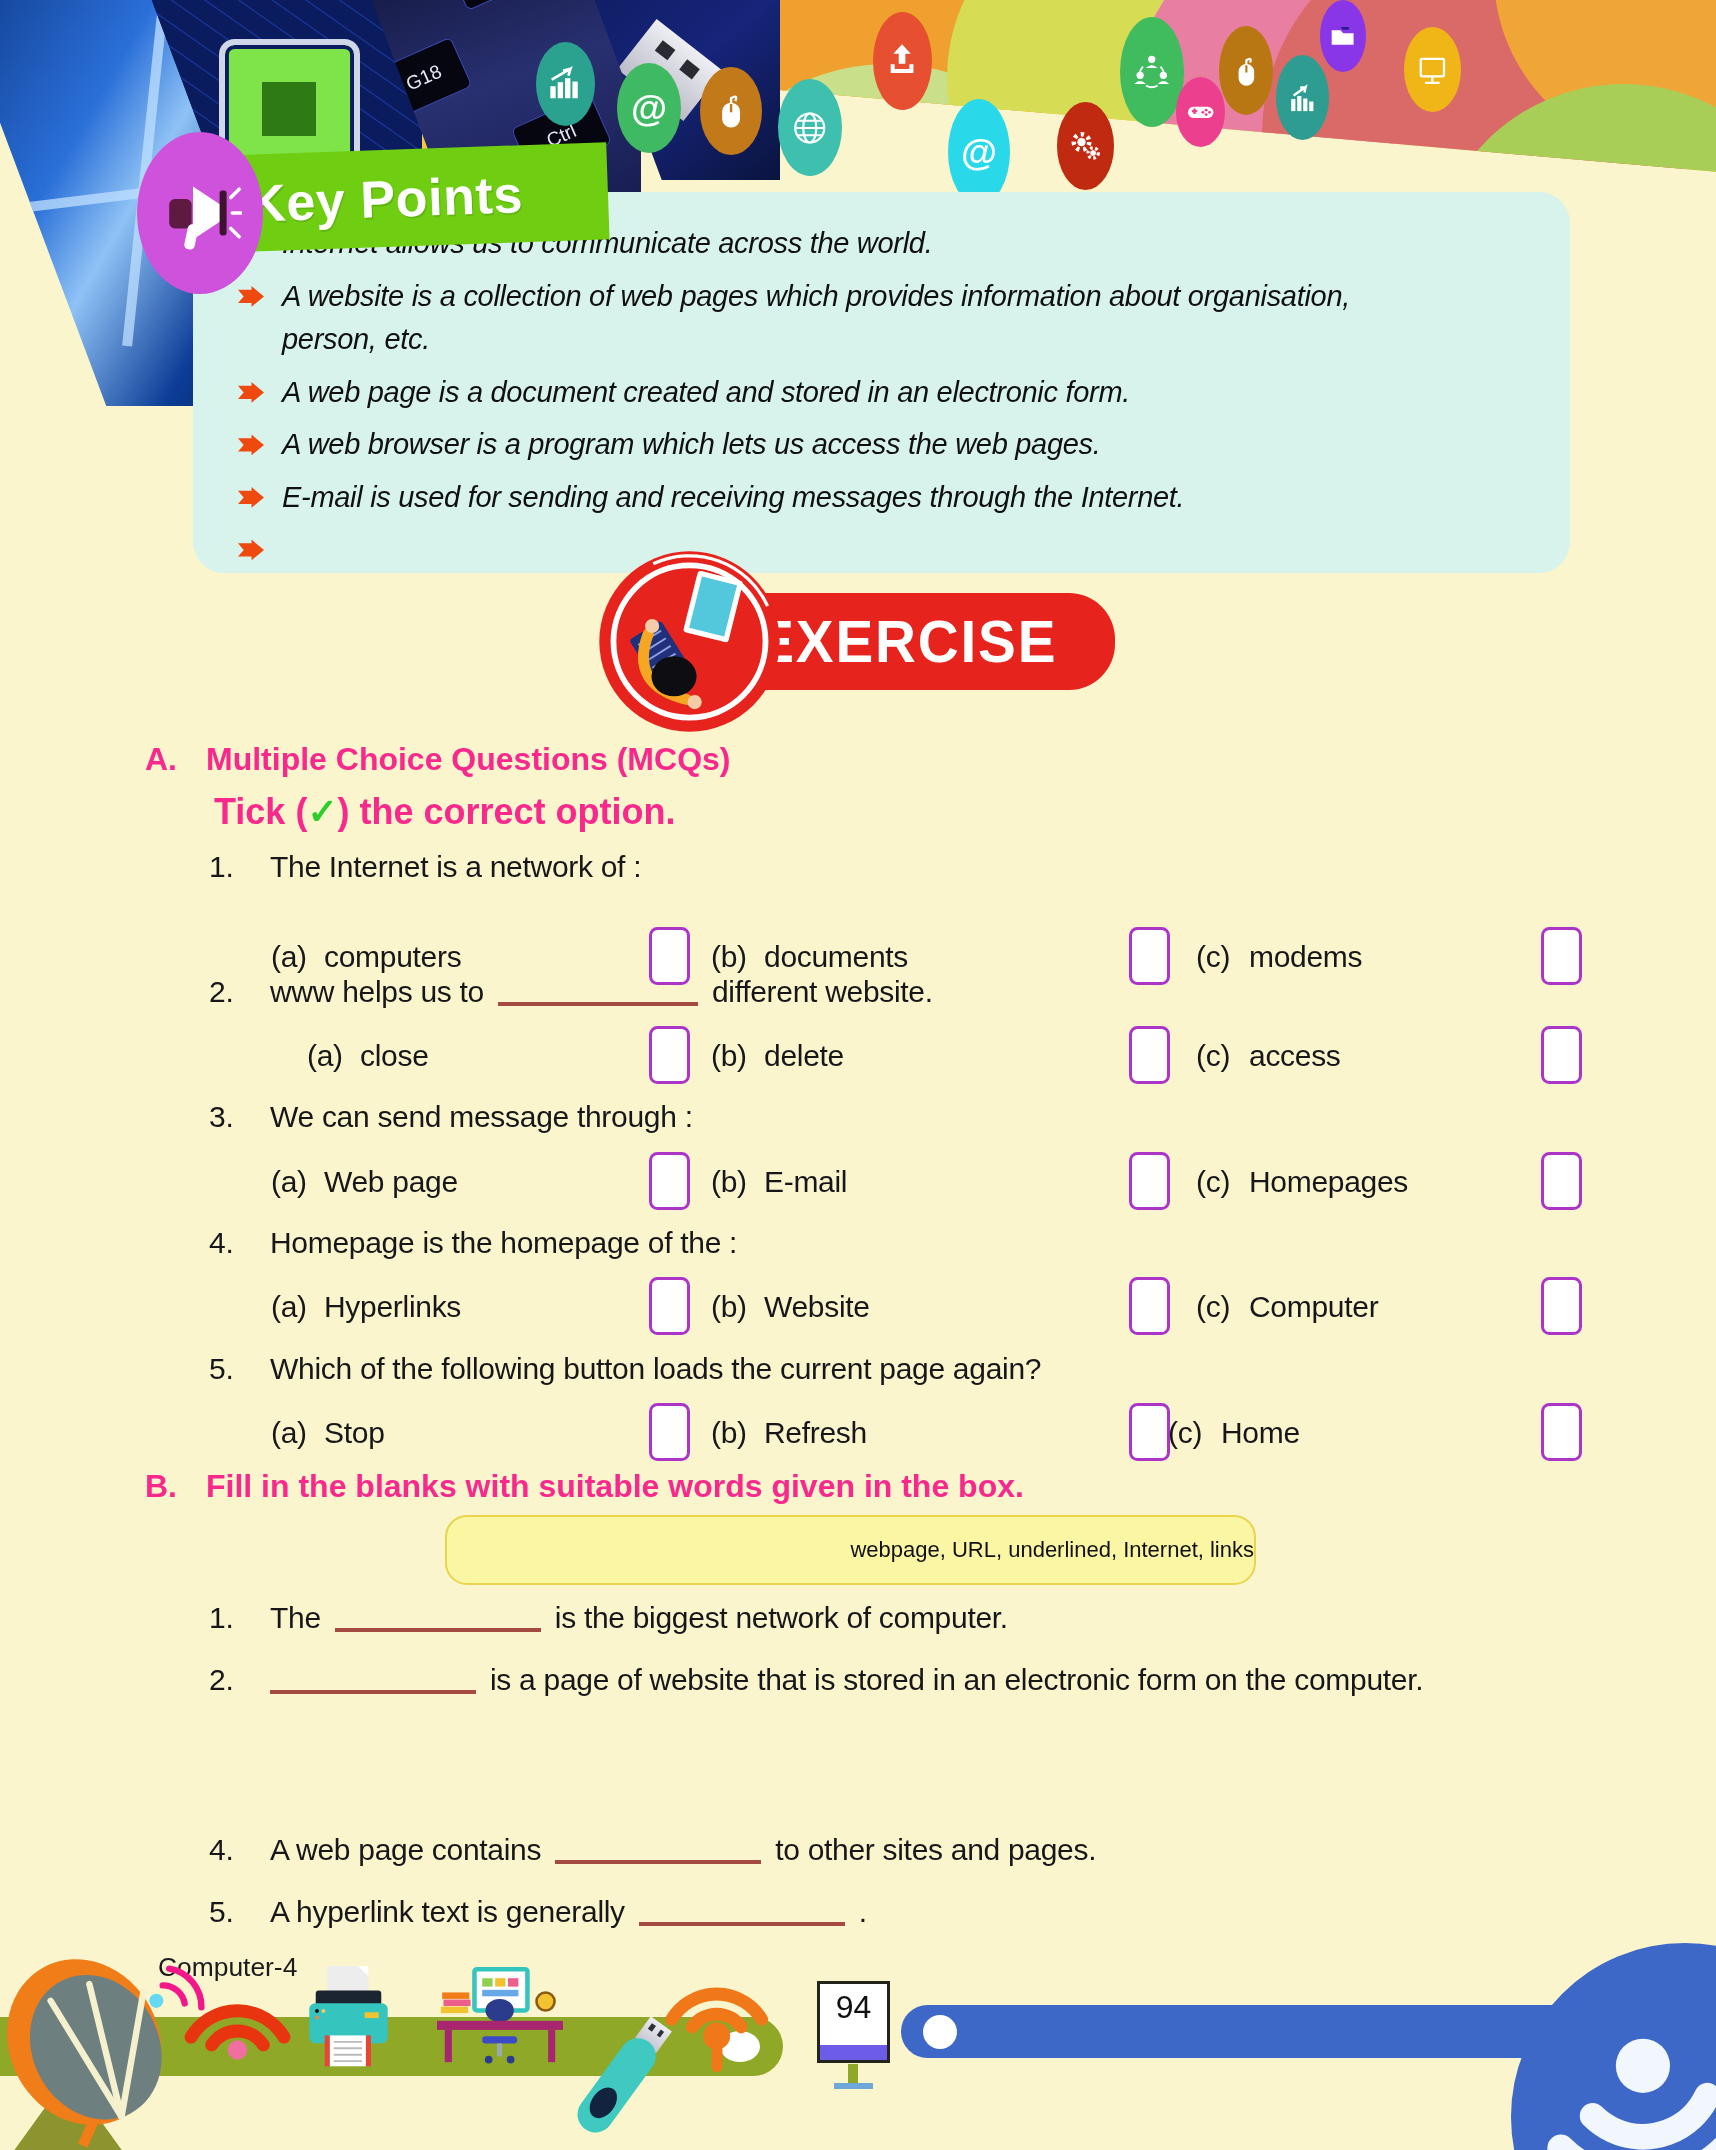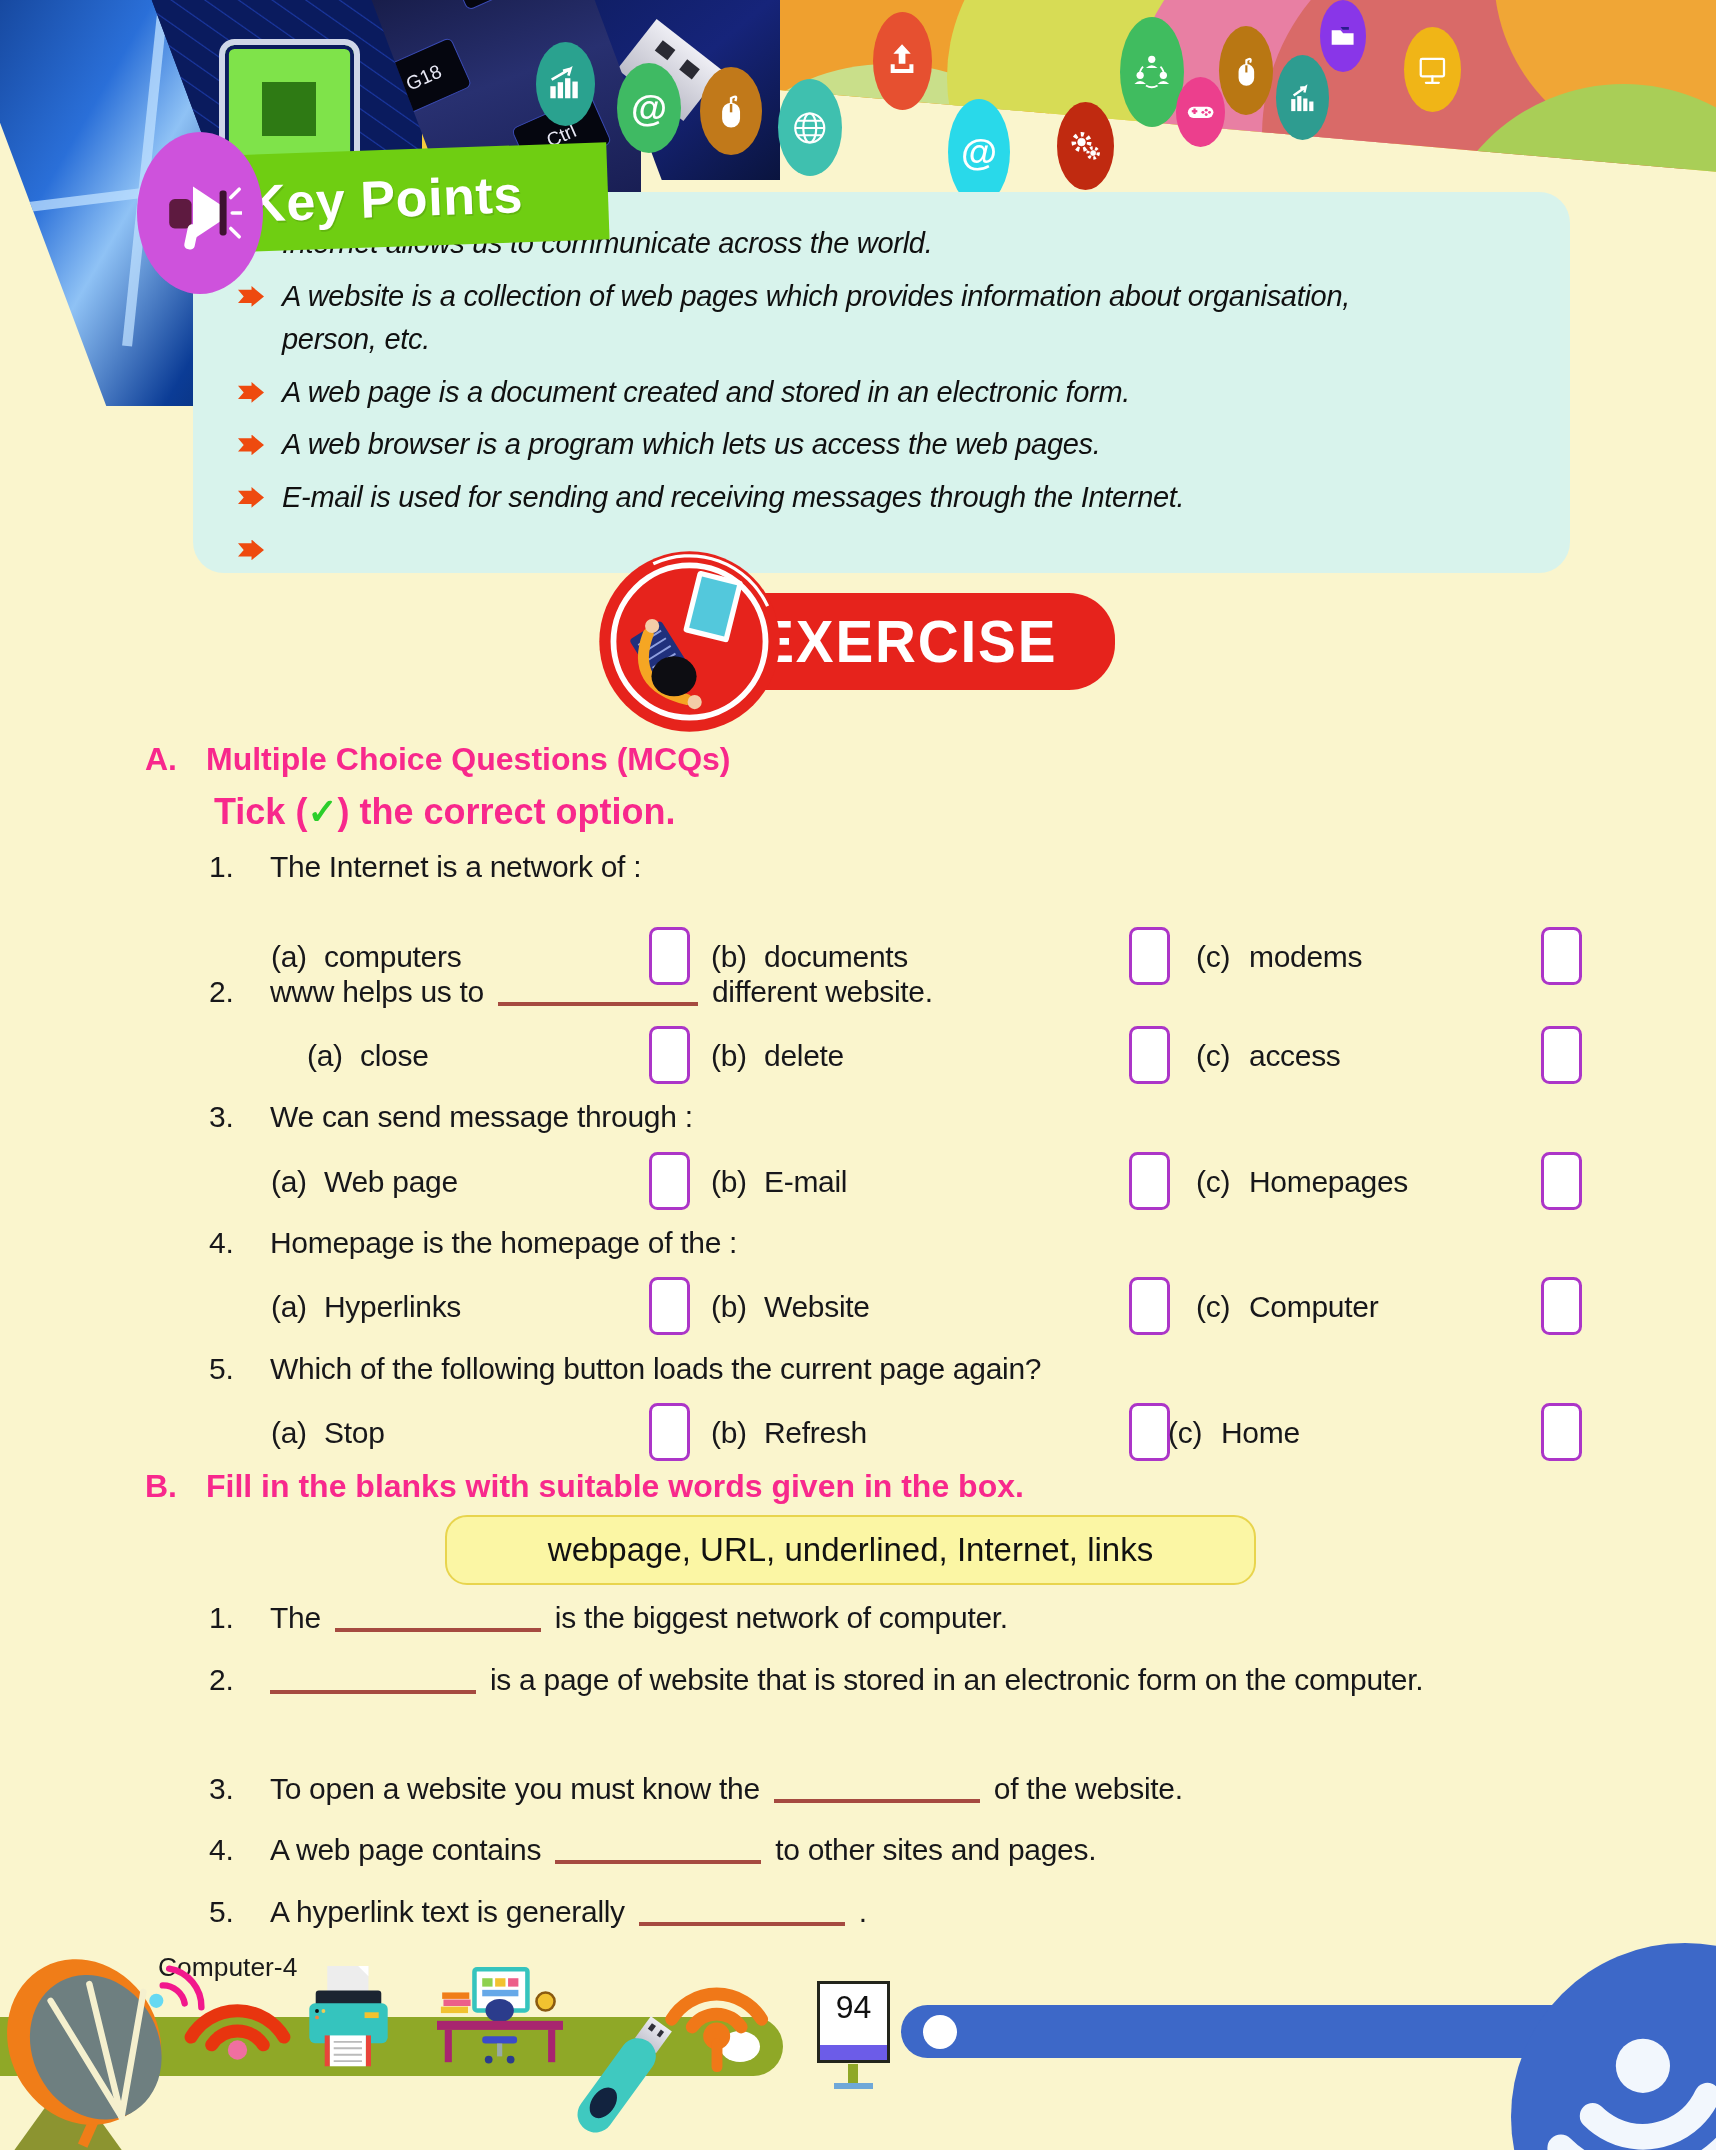--- a/index.html
+++ b/index.html
@@ -78,21 +78,21 @@
   .qnum{display:inline-block;width:61px;}
   .optrow{position:absolute;left:0;width:1716px;height:61px;}
   .opt{position:absolute;top:7.7px;font-size:30px;color:#17171a;letter-spacing:-0.3px;white-space:nowrap;}
   .olabel{display:inline-block;width:53px;}
   .cbox{position:absolute;top:-5.2px;width:35px;height:52px;background:#fff;border:3.9px solid #AC35C8;border-radius:8.4px;}
   .blank{display:inline-block;width:206px;height:26px;border-bottom:4.5px solid #A54A40;margin:0 14px;vertical-align:-3.9px;}
   .blank.a2{width:200px;}
   .bq{position:absolute;left:209px;font-size:30px;color:#17171a;letter-spacing:-0.3px;line-height:1.67;}
   .bq .btext{display:inline-block;vertical-align:top;max-width:1327px;}
   #wordbox{position:absolute;left:445px;top:1515px;width:807px;height:66px;background:#FBF6A4;border:2.6px solid #E8D44D;
-           border-radius:22px;display:flex;align-items:center;justify-content:center;font-size:33px;color:#111;z-index:3;}
+           border-radius:22px;display:flex;align-items:center;justify-content:flex-end;font-size:22px;color:#111;z-index:3;}
 
   
   #olive-bar{position:absolute;left:0;top:2017px;width:783px;height:59px;background:#8FA827;border-radius:0 30px 30px 0;z-index:2;}
   #olive-dot{position:absolute;left:720px;top:2031px;width:40px;height:31px;background:#fff;border-radius:50%;z-index:3;}
   #blue-bar{position:absolute;left:901px;top:2005px;width:816px;height:53px;background:#3D68C8;border-radius:28px 0 0 28px;z-index:2;}
   #blue-dot{position:absolute;left:923px;top:2015px;width:34px;height:34px;background:#fff;border-radius:50%;z-index:3;}
   #blue-circle{position:absolute;left:1511px;top:1943px;width:348px;height:348px;background:#3D68C8;border-radius:50%;z-index:2;}
   #book-label{position:absolute;left:158px;top:1952px;font-size:26.4px;color:#1b1b1b;z-index:4;}
   #monitor94{position:absolute;left:817px;top:1981px;width:67px;height:76px;background:#fff;border:3.9px solid #23251c;z-index:4;}
   #monitor94 .pgnum{position:absolute;left:0;top:5.2px;width:100%;text-align:center;font-size:32px;color:#111;}
@@ -374,23 +374,20 @@
   <div id="wordbox">
     <span>webpage, URL, underlined, Internet, links</span>
   </div>
 
   <div class="bq" style="top:1593px;">
     <span class="qnum">1.</span><span class="btext"><span>The</span><span class="blank"></span><span>is the biggest network of computer.</span></span>
   </div>
   <div class="bq" style="top:1655px;">
     <span class="qnum">2.</span><span class="btext" style="max-width:1192px;"><span></span><span class="blank" style="margin-left:0;"></span><span>is a page of website that is stored in an electronic form on the computer.</span></span>
   </div>
-  <div class="bq" style="top:1764px;">
-    <span class="qnum">3.</span><span class="btext"><span>To open a website you must know the</span><span class="blank"></span><span>of the website.</span></span>
-  </div>
   <div class="bq" style="top:1825px;">
     <span class="qnum">4.</span><span class="btext"><span>A web page contains</span><span class="blank"></span><span>to other sites and pages.</span></span>
   </div>
   <div class="bq" style="top:1887px;">
     <span class="qnum">5.</span><span class="btext"><span>A hyperlink text is generally</span><span class="blank"></span><span>.</span></span>
   </div>
 
   <div id="book-label">Computer-4</div>
   <div id="olive-bar"></div>
   <div id="olive-dot"></div>

